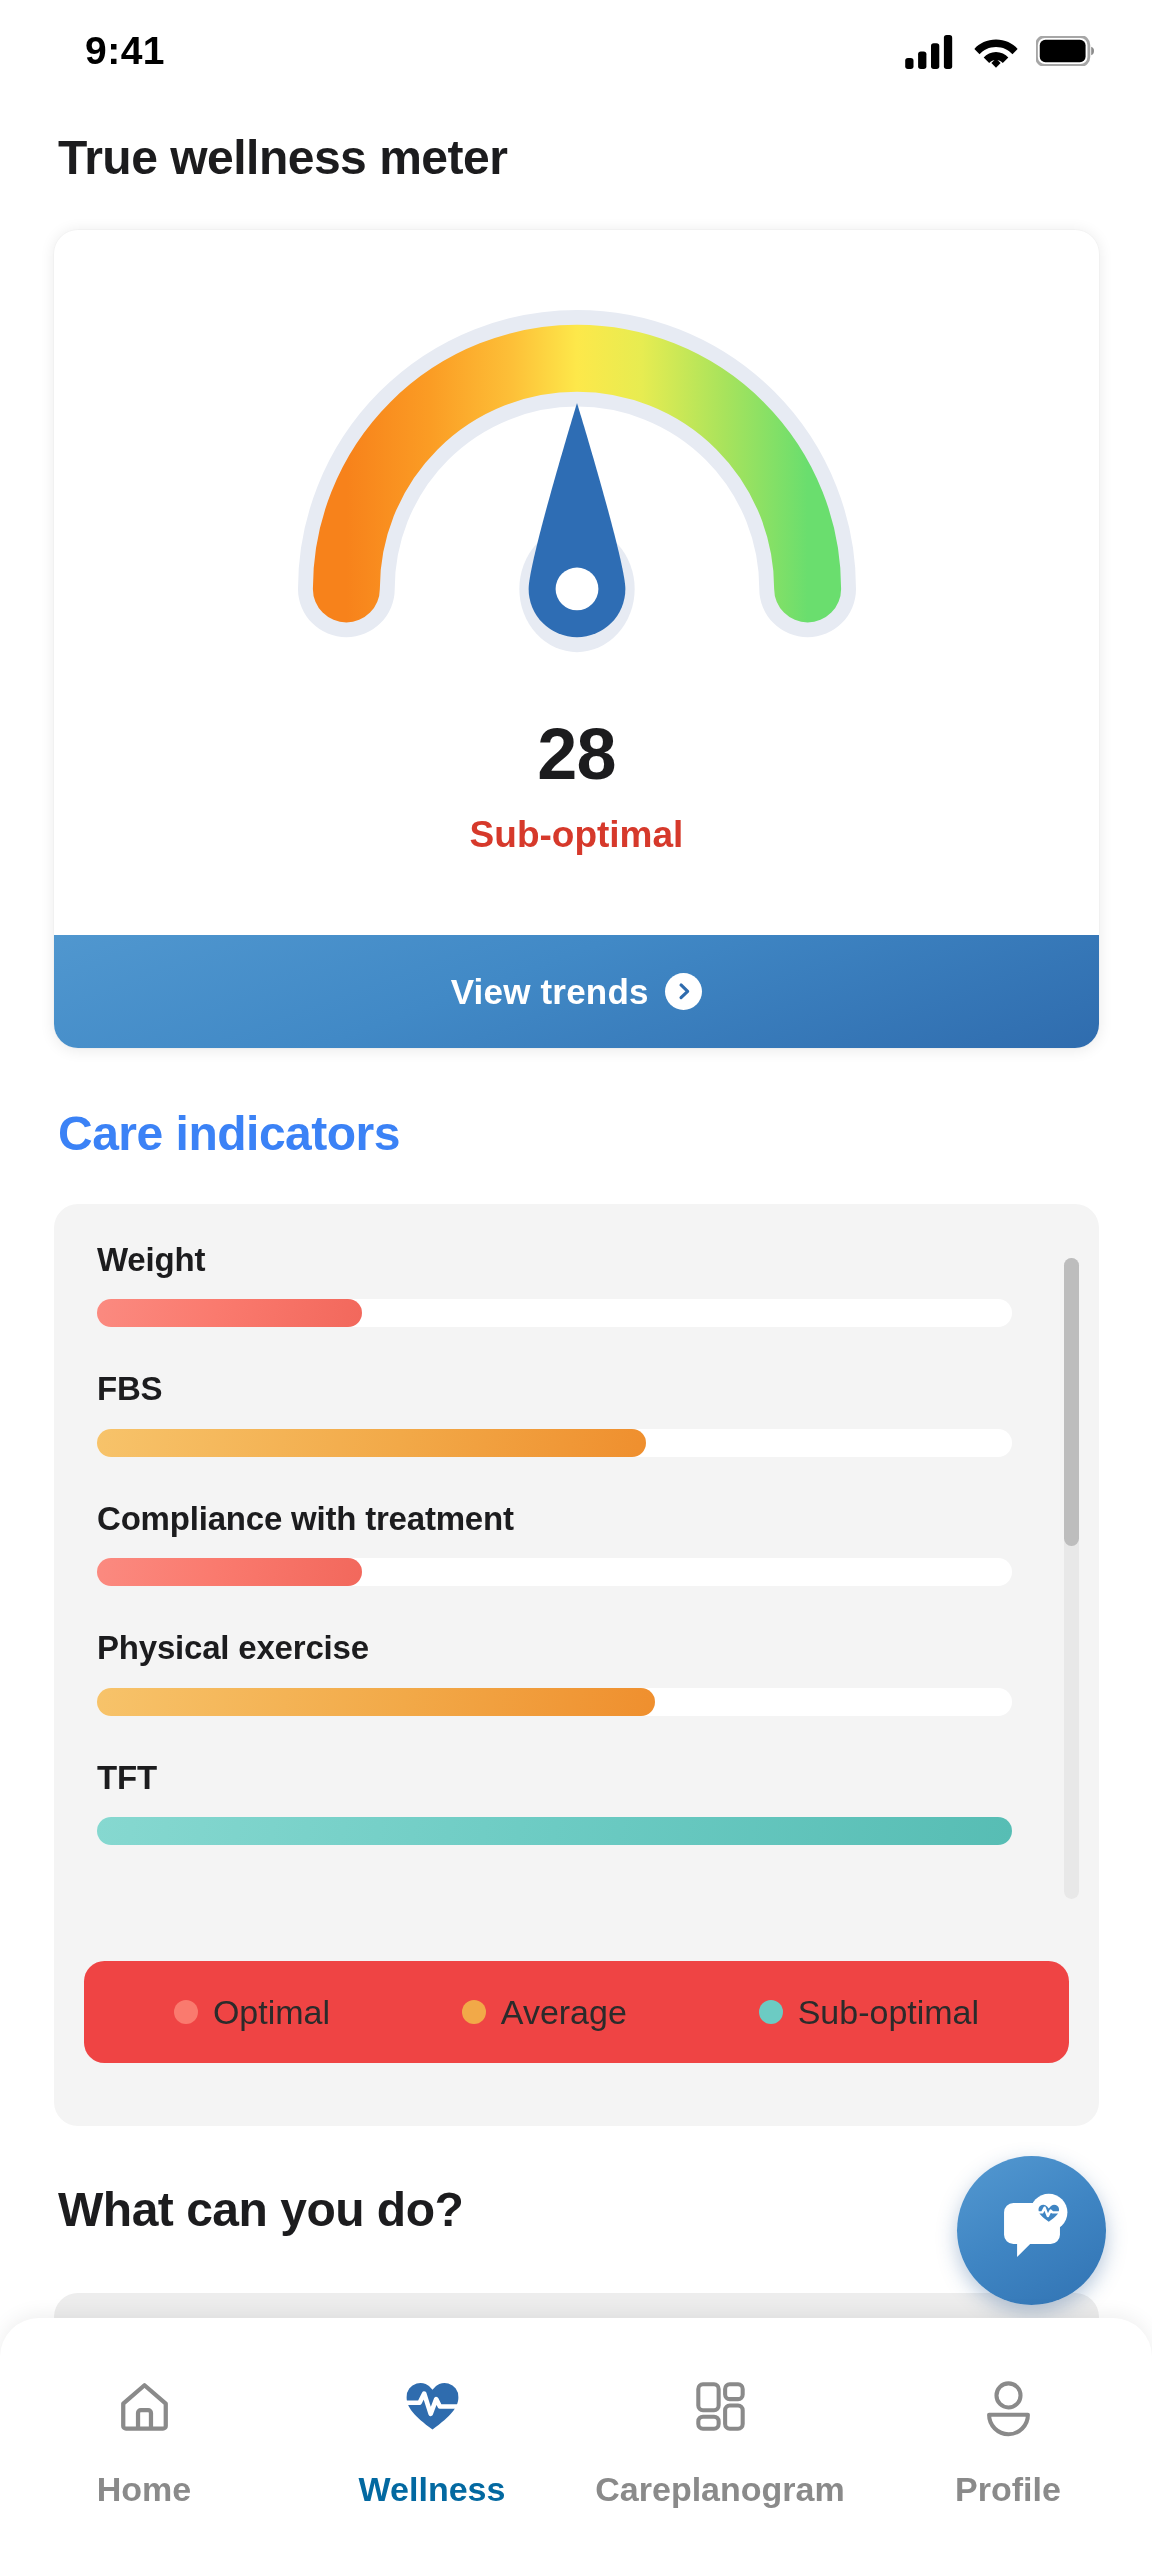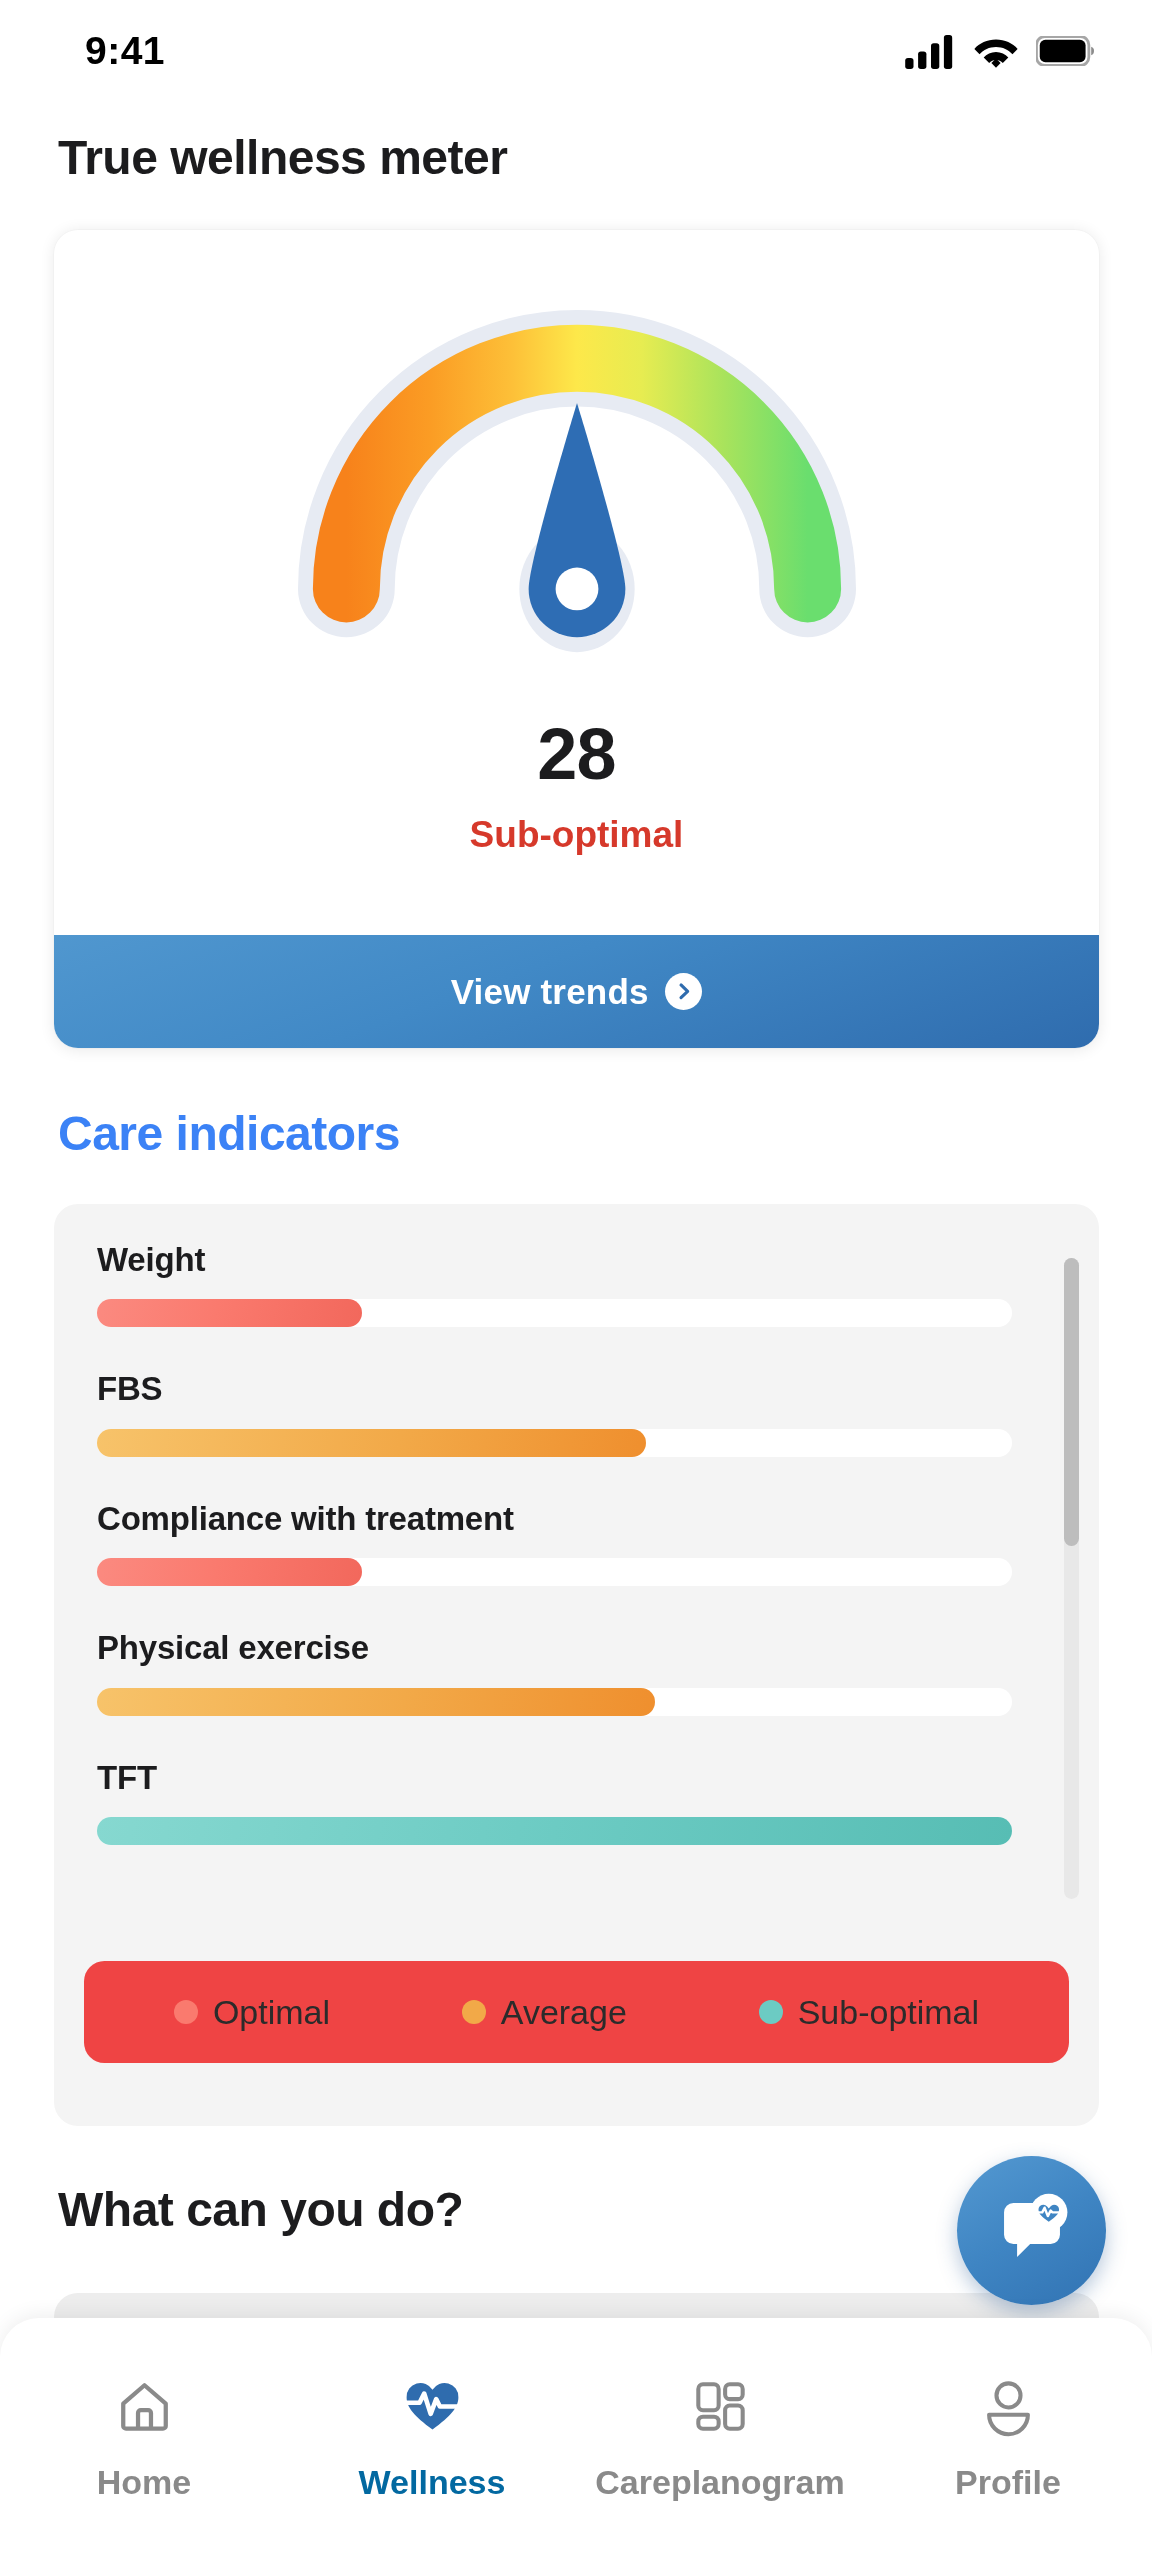--- a/index.html
+++ b/index.html
@@ -143,21 +143,21 @@
   
   .bottom-nav {
     position:absolute; left:0; bottom:0; width:1152px; height:258px;
     background:#ffffff;
     border-radius:39px 39px 0 0;
     box-shadow:0 -2.8px 20.4px rgba(0,0,0,0.07);
     display:flex; align-items:flex-start; justify-content:space-around;
     padding-top:58px;
   }
   .nav-item {
-    display:flex; flex-direction:column; align-items:center; gap:26px;
+    display:flex; flex-direction:column; align-items:center; gap:33px;
     width:260px; cursor:pointer; background:none; border:none;
   }
   .nav-label { font-size:34px; font-weight:700; }
   .nav-label.inactive { color:#8a8a8a; font-weight:700; }
   .nav-label.active { color:#0369a1; }
 </style>
 </head>
 <body>
 
 <div class="phone">

